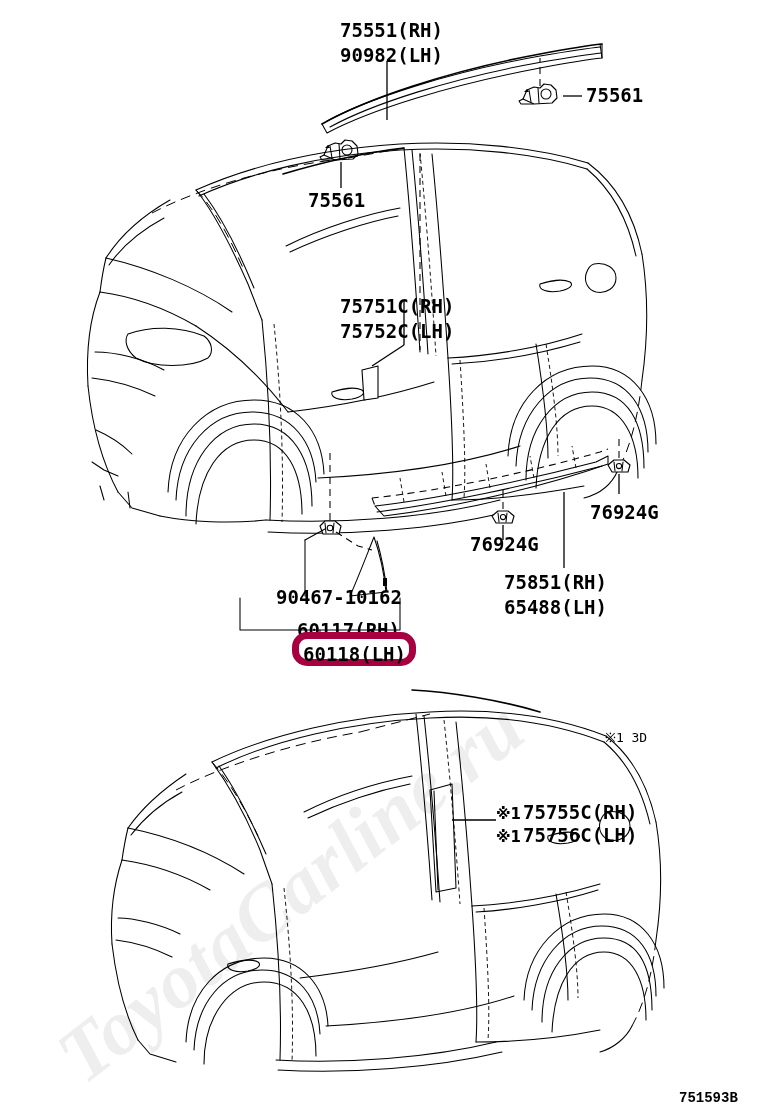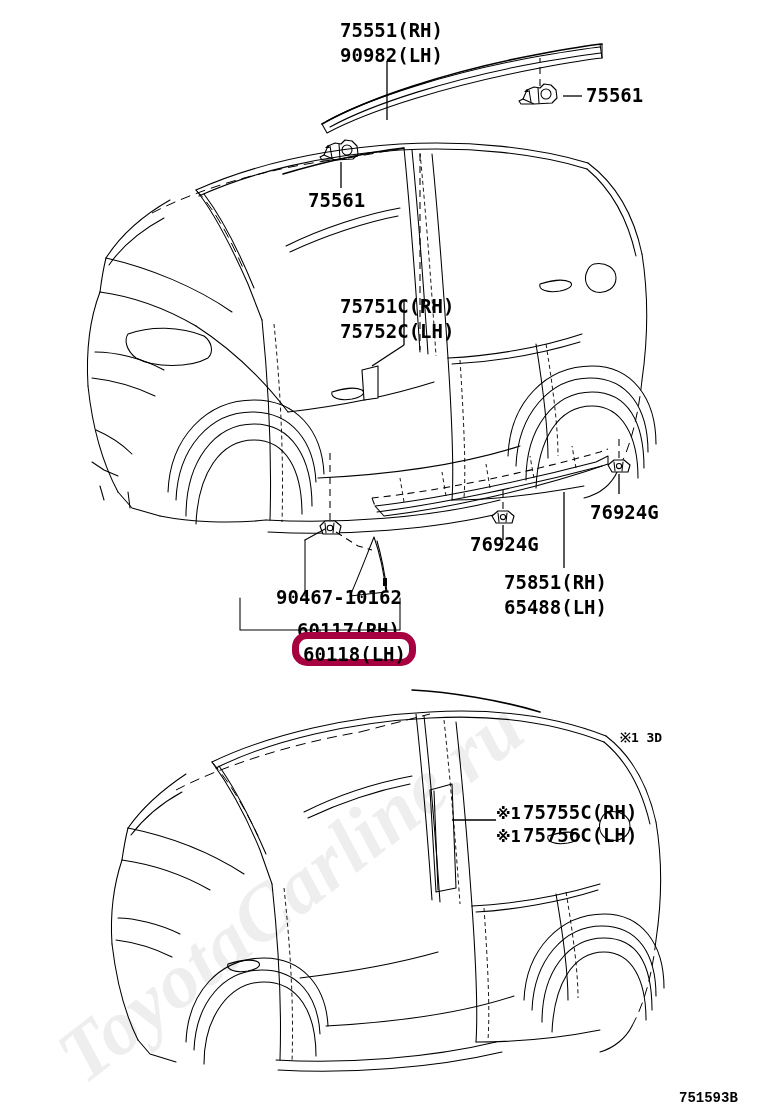--- a/index.html
+++ b/index.html
@@ -43,21 +43,21 @@
   .lbl{
     position:absolute;
     font-family:"DejaVu Sans Mono","Liberation Mono",monospace;
     font-size:19px;
     font-weight:700;
     color:#000;
     white-space:nowrap;
     letter-spacing:0px;
     line-height:25px;
   }
-  .lbl.sm{font-size:13px;font-weight:700;margin-left:15px;}
+  .lbl.sm{font-size:13px;font-weight:400;}
   .lbl.code{font-size:14px;font-weight:700;letter-spacing:0px;font-family:Liberation Mono, monospace;}
 
   
   .hl{
     position:absolute;
     border:7px solid #a60040;
     background:#ffffff;
     box-sizing:border-box;
   }
   .hl .lbl{position:static;display:block;}

